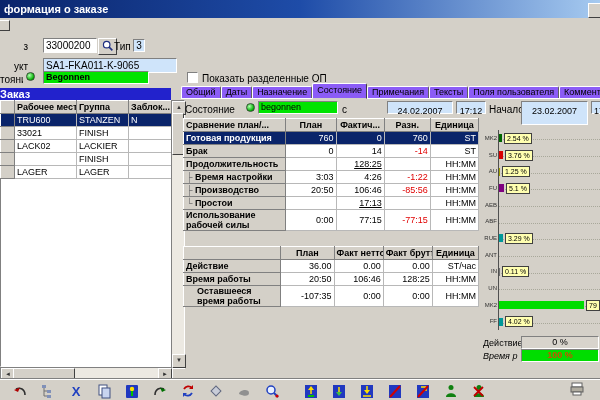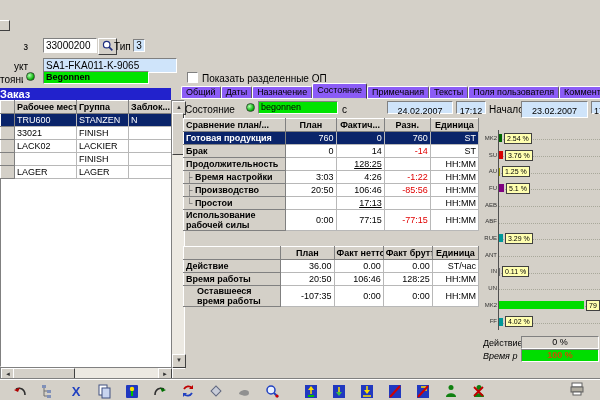--- a/index.html
+++ b/index.html
@@ -65,20 +65,24 @@
     border-top:1px solid #ffffff;box-shadow:0 -1px 0 #808080;display:flex;align-items:center;}
   .tbicon{width:17px;height:17px;margin-left:11px;display:inline-flex;align-items:center;justify-content:center;}
   .tbicon.gap{margin-left:22px;}
   .printer{position:absolute;right:14px;top:381px;width:17px;height:17px;}
 </style>
 </head>
 <body>
 
 <div class="window">
 
+  <div class="titlebar">
+    <span>формация о заказе</span>
+    <span class="titlebtn raised"></span>
+  </div>
   <span class="tabstub raised"></span>
 
   <div class="flabel" style="left:0;top:41px;width:28px;text-align:right;">з</div>
   <input class="field" style="left: 43px; top: 38px; width: 54px; height: 15px;" readonly="" value="33000200">
   <span class="btn raised" style="left:98px;top:38px;width:17px;height:15px;">
       <span id="magbtn"><svg viewBox="0 0 16 16" width="13" height="13">
           <circle cx="7" cy="7" r="4" fill="#ffffff" stroke="#203080" stroke-width="1.5"></circle>
           <path d="M10 10l4 4" stroke="#203080" stroke-width="2"></path>
         </svg></span>
     </span>
@@ -168,21 +172,21 @@
     </div>
   <div class="contentline"></div>
 
   <div class="flabel" style="left:185px;top:104px;">Состояние</div>
   <span class="led" style="left:246px;top:103px;"></span>
   <div class="greenfield" style="left:258px;top:101px;width:80px;height:13px;font-weight:normal;">begonnen</div>
   <div class="flabel" style="left:342px;top:104px;">с</div>
   <div class="field bluefield" style="left:387px;top:101px;width:66px;height:13px;font-size:9px;text-align:center;">24.02.2007</div>
   <div class="field bluefield" style="left:456px;top:101px;width:30px;height:13px;font-size:9px;text-align:center;">17:12</div>
   <div class="flabel" style="left:489px;top:104px;">Начало</div>
-  <div class="field bluefield" style="left:521px;top:101px;width:67px;height:17px;font-size:9px;text-align:center;">23.02.2007</div>
+  <div class="field bluefield" style="left:521px;top:101px;width:67px;height:24px;font-size:9px;text-align:center;">23.02.2007</div>
   <div class="field bluefield" style="left:591px;top:101px;width:30px;height:13px;font-size:9px;">17</div>
 
   <table class="grid" style="left:183px;top:118px;width:296px;" id="cmptbl">
     <colgroup>
         <col style="width:102px">
         <col style="width:50px">
         <col style="width:48px">
         <col style="width:46px">
         <col style="width:48px">
       </colgroup>

